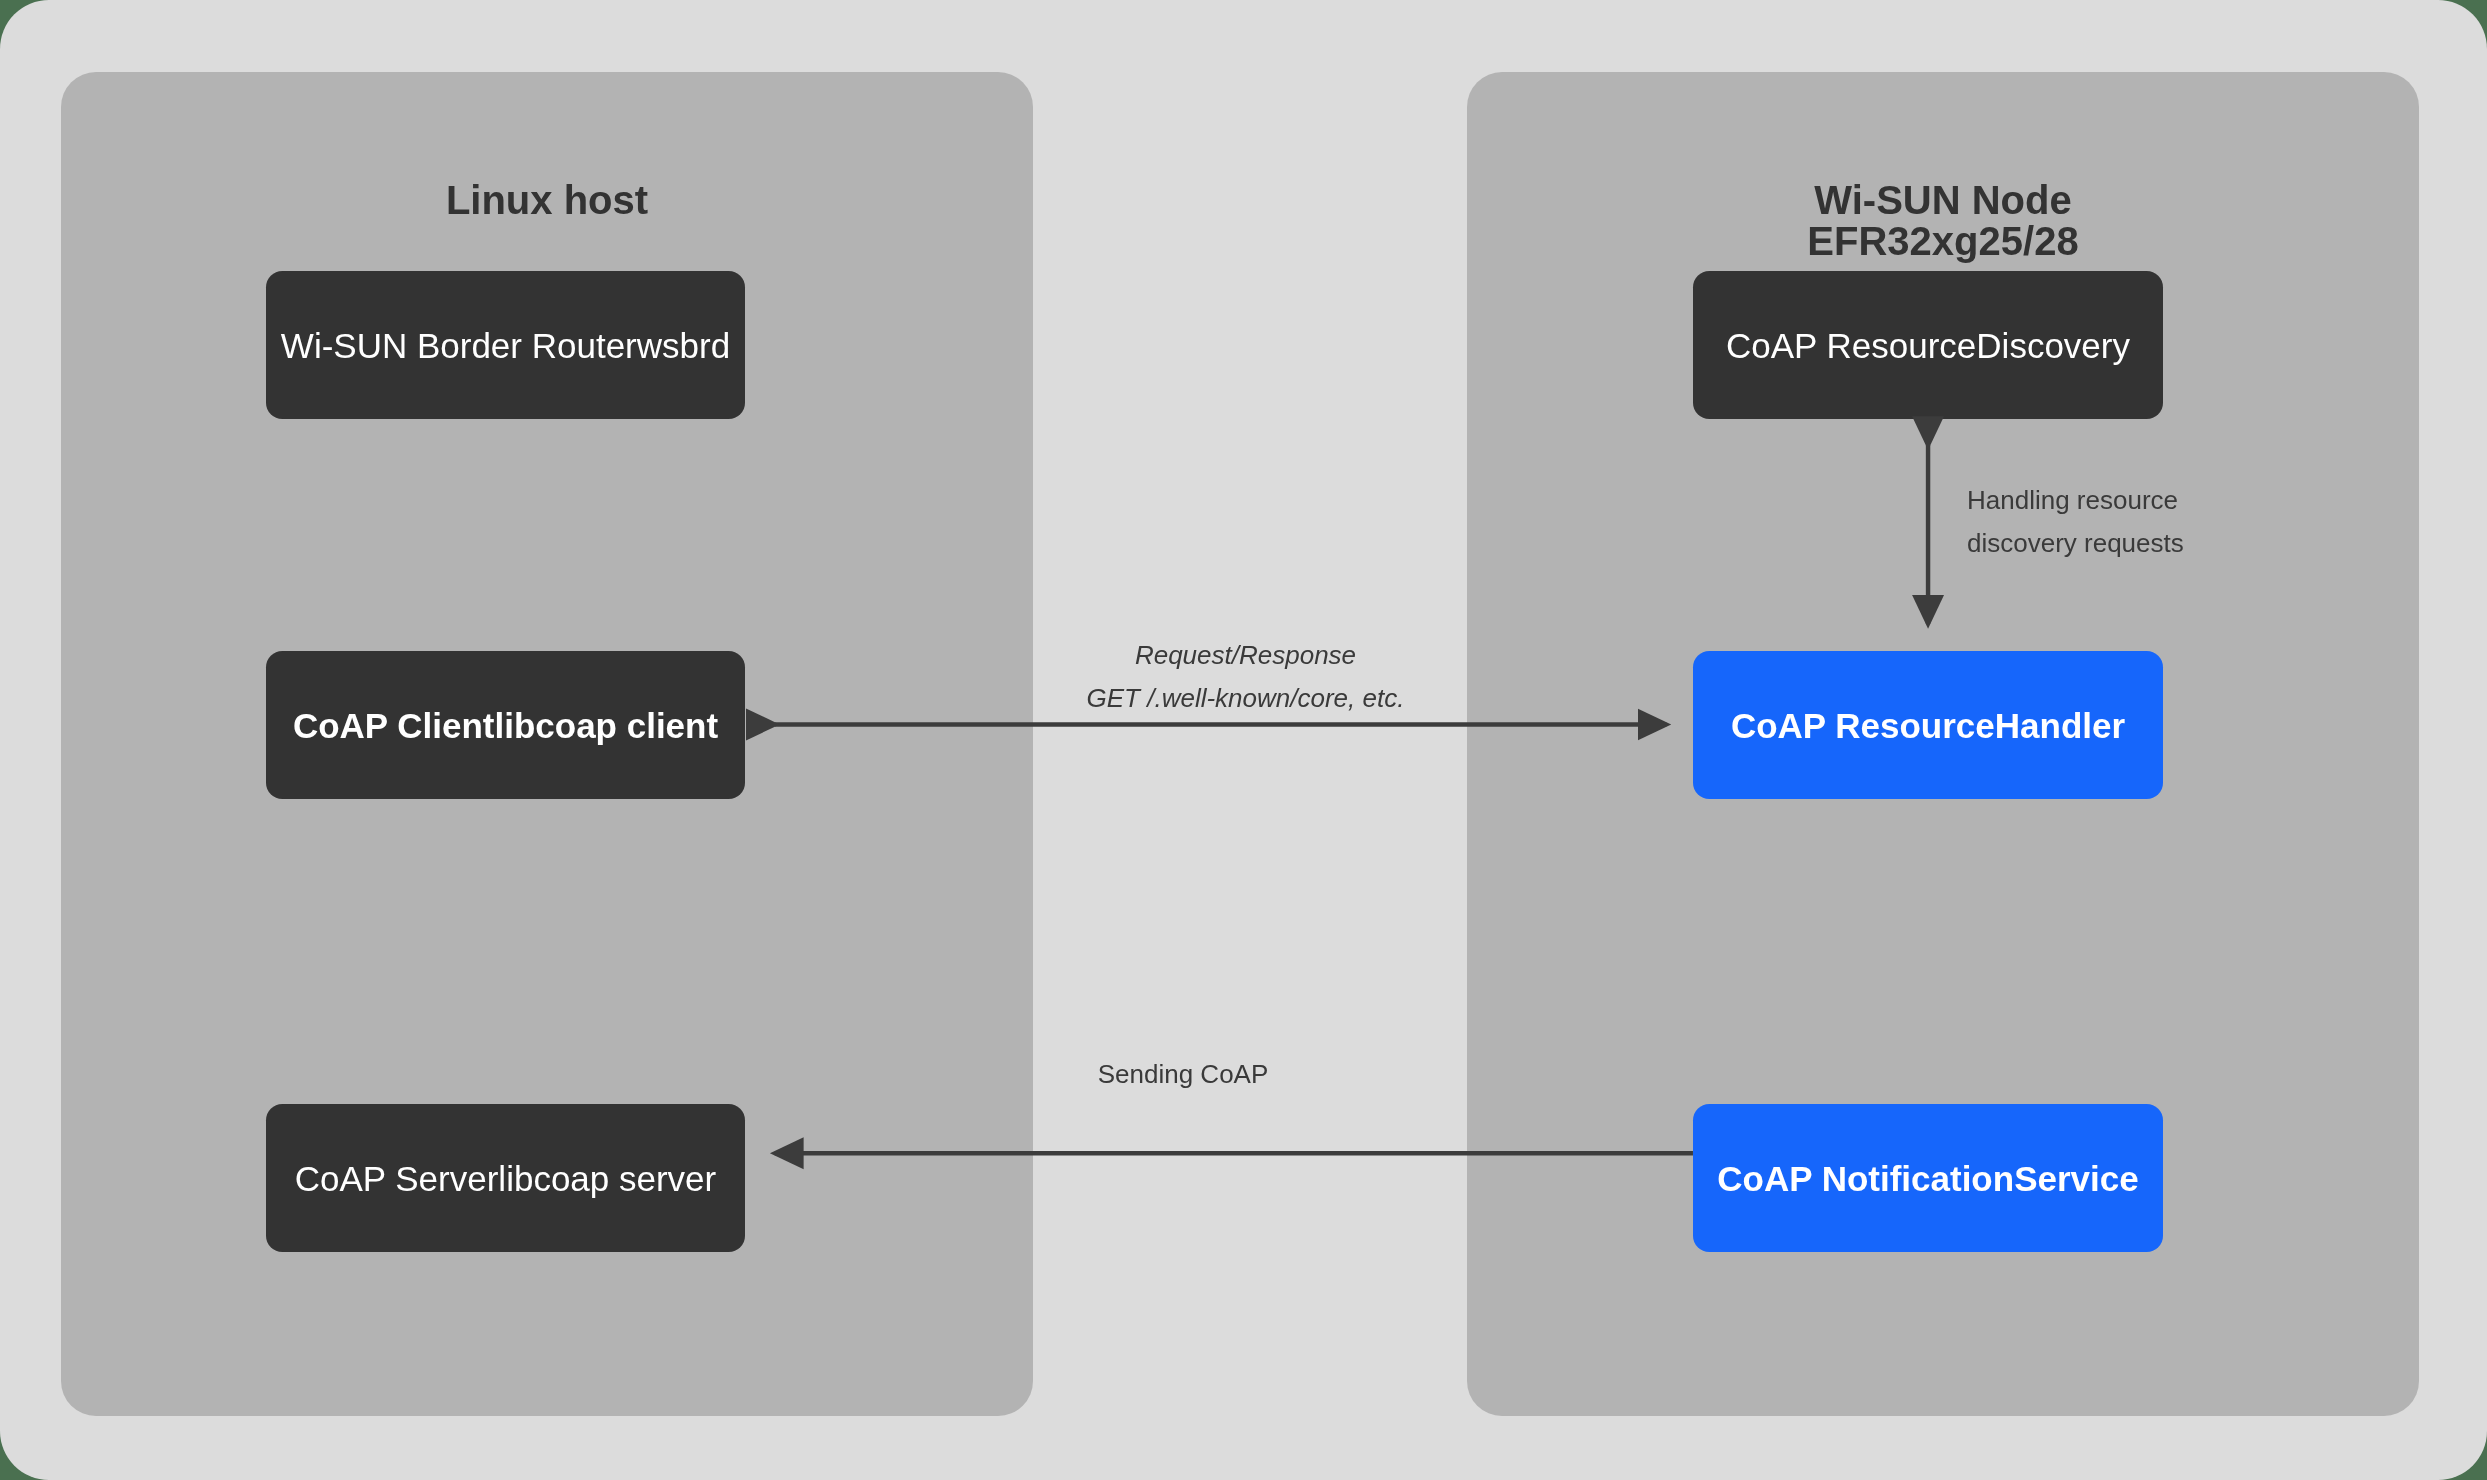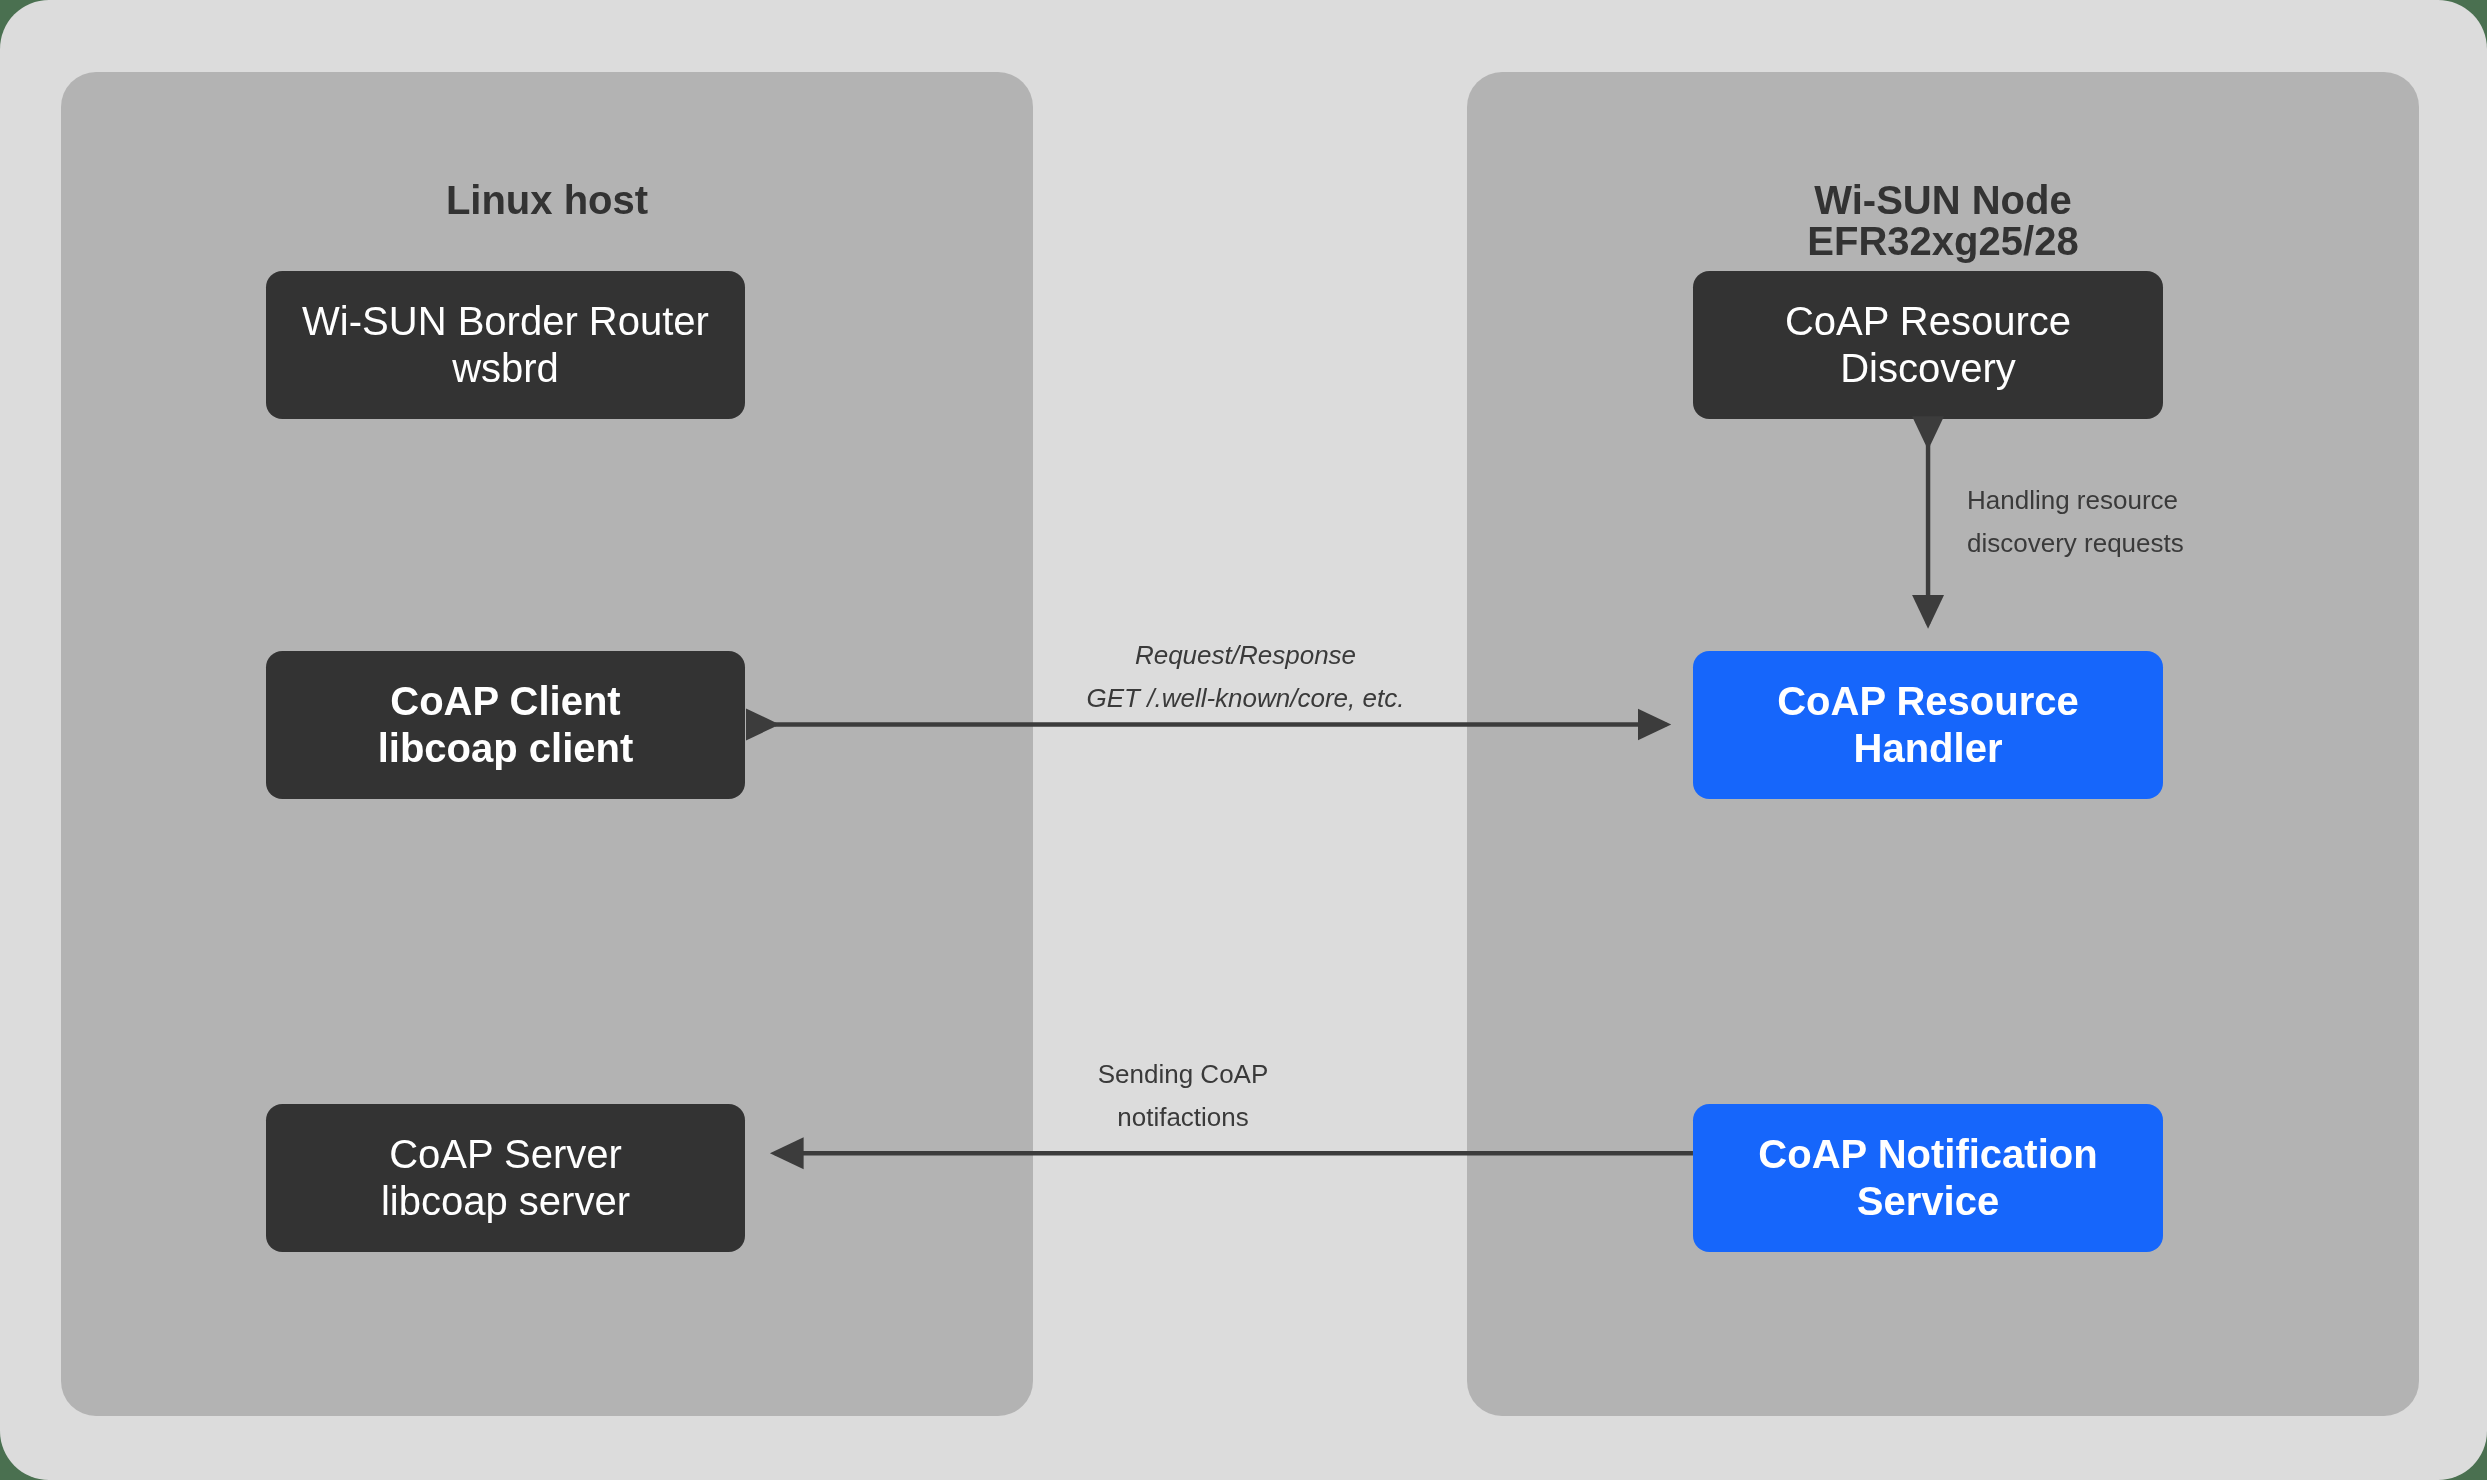--- a/index.html
+++ b/index.html
@@ -35,25 +35,25 @@
     text-align: center;
     font-size: 40px;
     line-height: 41px;
     font-weight: bold;
     color: #333333;
   }
   .node {
     position: absolute;
     border-radius: 16.3px;
     display: flex;
-    flex-direction: column;
+    flex-direction: row;
     align-items: center;
     justify-content: center;
     text-align: center;
-    font-size: 40px;
+    font-size: 35px;
     line-height: 47px;
     color: var(--color-box_text, #ffffff);
   }
   .node-dark { background: var(--color-box_dark, #333333); }
   .node-blue { background: var(--color-box_blue, #1666fb); font-weight: bold; }
 
   
   .node-left  { left: 266px;  width: 479px; }
   .node-right { left: 1693px; width: 470px; }
   .row-1 { top: 271px;  height: 148px; }
@@ -136,15 +136,14 @@
 <div class="edge-label label-request">
   <div>Request/Response</div>
   <div>GET /.well-known/core, etc.</div>
 </div>
 <div class="edge-label label-discovery">
   <div>Handling resource</div>
   <div>discovery requests</div>
 </div>
 <div class="edge-label label-notification">
   <div>Sending CoAP</div>
-  <div>notifactions</div>
 </div>
 
 
 </body></html>

